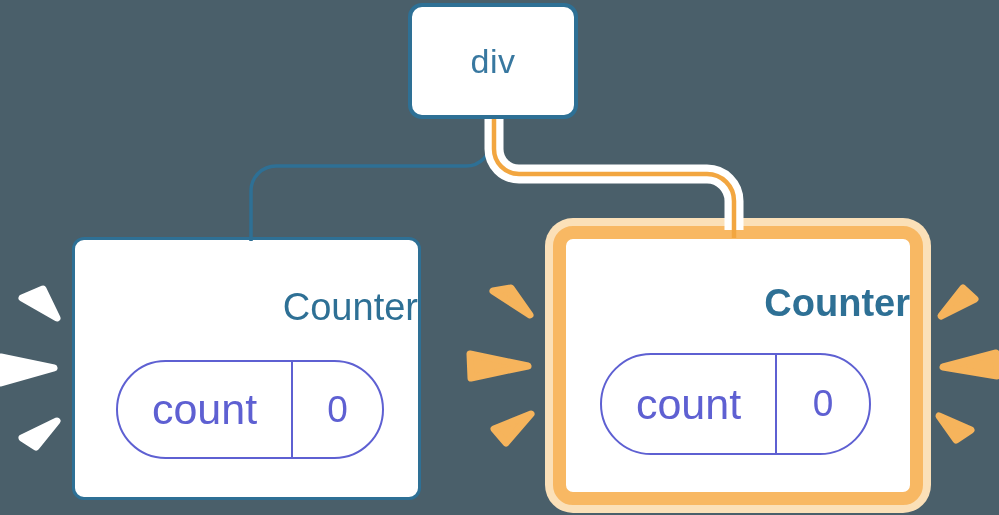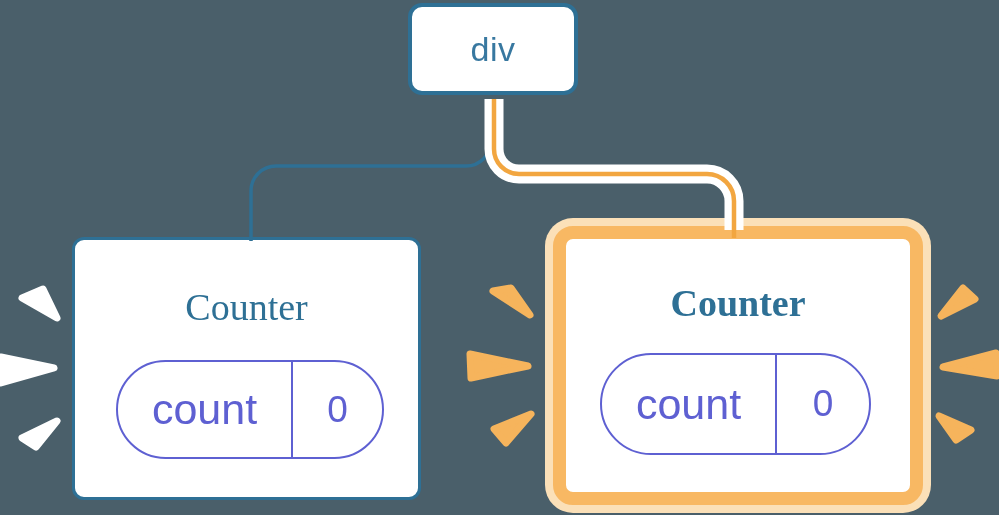--- a/index.html
+++ b/index.html
@@ -18,21 +18,21 @@
   * { margin: 0; padding: 0; box-sizing: border-box; }
   html, body { width: 999px; height: 515px; overflow: hidden; }
   body {
     background: var(--background);
     font-family: "Liberation Sans", "DejaVu Sans", sans-serif;
   }
   .canvas { position: relative; width: 999px; height: 515px; }
 
   
   .root-node {
-    position: absolute; left: 408px; top: 3px; width: 170px; height: 92px;
+    position: absolute; left: 408px; top: 3px; width: 170px; height: 116px;
     background: var(--card-bg);
     border: 4px solid var(--blue);
     border-radius: 14px;
     display: flex; align-items: center; justify-content: center;
     z-index: 3;
   }
   .root-node .label {
     font-size: 34px; color: var(--blue-text); letter-spacing: 0.5px;
   }
 
@@ -52,22 +52,22 @@
   .card-left {
     left: 72px; top: 237px; width: 349px; height: 263px;
     border: 3px solid var(--blue); border-radius: 12px;
   }
   .card-right {
     left: 553px; top: 226px; width: 370px; height: 279px;
     border: 13px solid var(--orange-border); border-radius: 20px;
     box-shadow: 0 0 0 8px var(--orange-halo);
   }
   .card-title {
-    position: absolute; left: 0; width: 100%; text-align: center;
-    font-size: 38px; color: var(--blue); line-height: 40px; font-family: Liberation Serif, serif;
+    position: absolute; left: 0; width: 100%; text-align: right;
+    font-size: 38px; color: var(--blue); line-height: 40px;
   }
   .card-left  .card-title { top: 47px; font-weight: normal; }
   .card-right .card-title { top: 44px; font-weight: bold; }
 
   
   .state-pill {
     position: absolute; display: flex;
     border: 2.5px solid var(--indigo); border-radius: 60px;
     background: var(--card-bg); overflow: hidden;
   }

